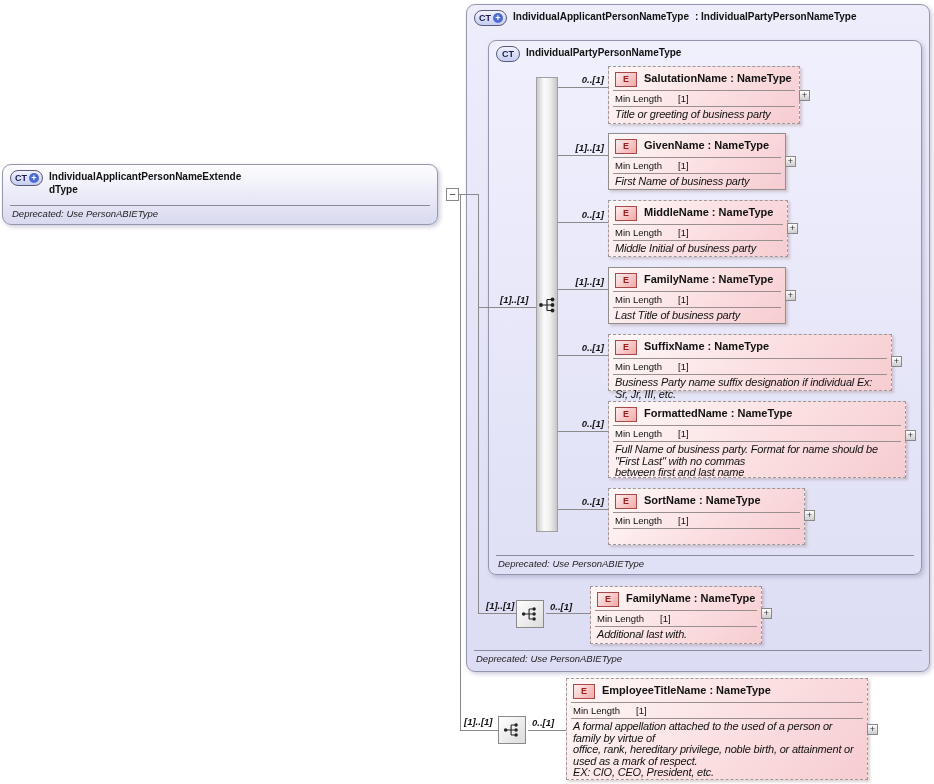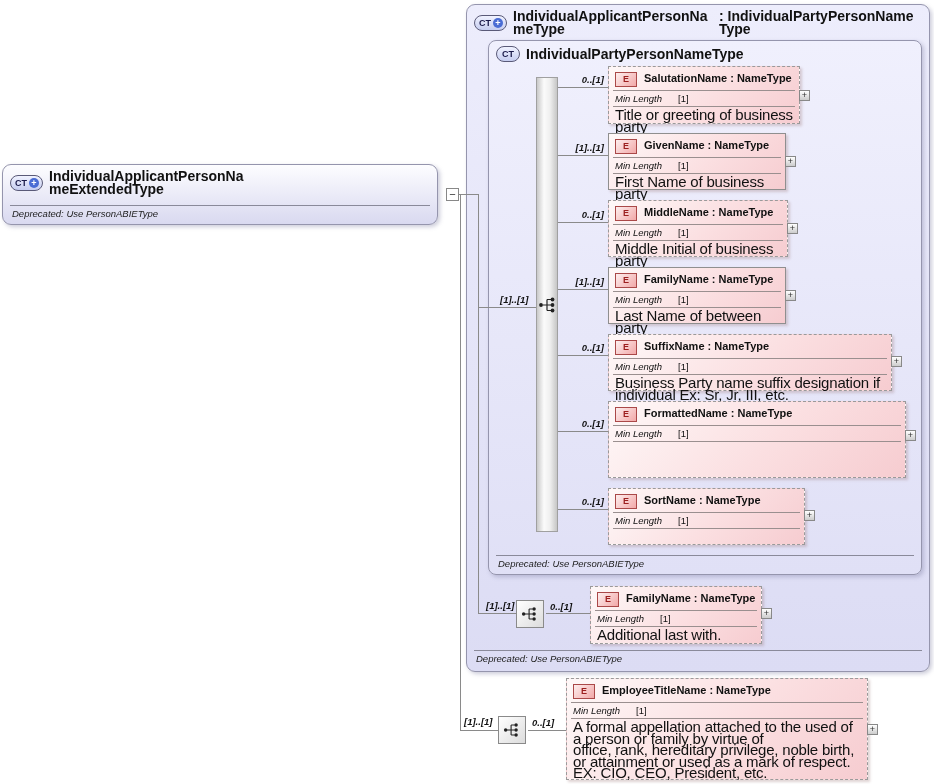--- a/index.html
+++ b/index.html
@@ -26,22 +26,22 @@
 
   
   .ctbox{position:absolute;border:1px solid #9595ad;border-radius:9px;
          box-shadow:2px 2px 4px rgba(110,110,150,.35);box-sizing:border-box;}
   .left-ct{left:2px;top:164px;width:436px;height:61px;
            background:linear-gradient(#fdfdff,#d9d9f0);}
   .outer-ct{left:466px;top:4px;width:464px;height:668px;
             background:linear-gradient(#ededfc,#dcdcf4);}
   .inner-ct{left:488px;top:40px;width:434px;height:535px;border-radius:8px;
             background:linear-gradient(#f0f0fd,#e0e0f6);}
-  .ct-head{display:flex;align-items:center;gap:6px;padding:5px 7px 2px 7px;}
-  .ct-name,.ct-type{font-weight:bold;font-size:14px;line-height:13px;color:#111;
+  .ct-head{display:flex;align-items:flex-start;gap:6px;padding:5px 7px 2px 7px;}
+  .ct-name,.ct-type{font-weight:bold;font-size:10px;line-height:13px;color:#111;
                     word-break:break-all;white-space:pre-wrap;}
   .left-ct .ct-name{max-width:198px;}
   .left-ct .ct-type{max-width:202px;}
   .outer-ct .ct-name{max-width:200px;}
   .ct-note{position:absolute;left:7px;right:7px;bottom:2px;border-top:1px solid #8a8a9a;
            padding:2px 2px 3px 2px;font-style:italic;font-size:9.5px;color:#222;}
   .outer-ct .ct-note{bottom:4px;}
 
   
   .badge-ct{display:inline-flex;align-items:center;gap:2px;flex:none;
@@ -58,22 +58,22 @@
   
   .el{position:absolute;box-sizing:border-box;
       background:linear-gradient(135deg,#fef8f8 0%,#fbdfe1 55%,#f6ccd0 100%);
       box-shadow:1.5px 1.5px 2.5px rgba(150,110,110,.3);}
   .el.dashed{border:1px dashed #9a9a9a;}
   .el.solid{border:1px solid #8f8f8f;}
   .el-head{display:flex;align-items:flex-start;gap:7px;padding:4px 6px 2px 6px;}
   .el-title{font-weight:bold;font-size:11px;line-height:14px;color:#111;white-space:nowrap;}
   .sep{border-top:1px solid #9a8f8f;margin:1px 4px 0 4px;}
   .el-facet{display:flex;gap:16px;padding:2px 6px 1px 6px;font-size:9.5px;color:#111;}
-  .fl{font-style:italic;}
-  .el-desc{padding:2px 6px;font-size:15px;line-height:11.5px;
+  .fl{}
+  .el-desc{padding:2px 6px;font-style:italic;font-size:11px;line-height:11.5px;
            color:#111;white-space:pre-line;letter-spacing:-0.2px;}
   .e0{left:608px;top:66px;width:192px;height:58px}
   .e1{left:608px;top:133px;width:178px;height:57px}
   .e2{left:608px;top:200px;width:180px;height:57px}
   .e3{left:608px;top:267px;width:178px;height:57px}
   .e4{left:608px;top:334px;width:284px;height:57px}
   .e5{left:608px;top:401px;width:298px;height:77px}
   .e6{left:608px;top:488px;width:197px;height:57px}
   .e7{left:590px;top:586px;width:172px;height:58px}
   .e8{left:566px;top:678px;width:302px;height:102px}
@@ -260,21 +260,21 @@
     <div class="el-head">
       <span class="badge-e">E</span>
       <span class="el-title">FamilyName : NameType</span>
     </div>
     <div class="sep"></div>
     <div class="el-facet">
       <span class="fl">Min Length</span>
       <span class="fv">[1]</span>
     </div>
     <div class="sep"></div>
-    <div class="el-desc">Last Name of between party</div>
+    <div class="el-desc">Last Title of business party</div>
   </div>
   <div class="plus p3">+</div>
 
   <div class="el e4 dashed">
     <div class="el-head">
       <span class="badge-e">E</span>
       <span class="el-title">SuffixName : NameType</span>
     </div>
     <div class="sep"></div>
     <div class="el-facet">
@@ -290,20 +290,22 @@
     <div class="el-head">
       <span class="badge-e">E</span>
       <span class="el-title">FormattedName : NameType</span>
     </div>
     <div class="sep"></div>
     <div class="el-facet">
       <span class="fl">Min Length</span>
       <span class="fv">[1]</span>
     </div>
     <div class="sep"></div>
+    <div class="el-desc">Full Name of business party. Format for name should be "First Last" with no commas
+between first and last name</div>
   </div>
   <div class="plus p5">+</div>
 
   <div class="el e6 dashed">
     <div class="el-head">
       <span class="badge-e">E</span>
       <span class="el-title">SortName : NameType</span>
     </div>
     <div class="sep"></div>
     <div class="el-facet">

